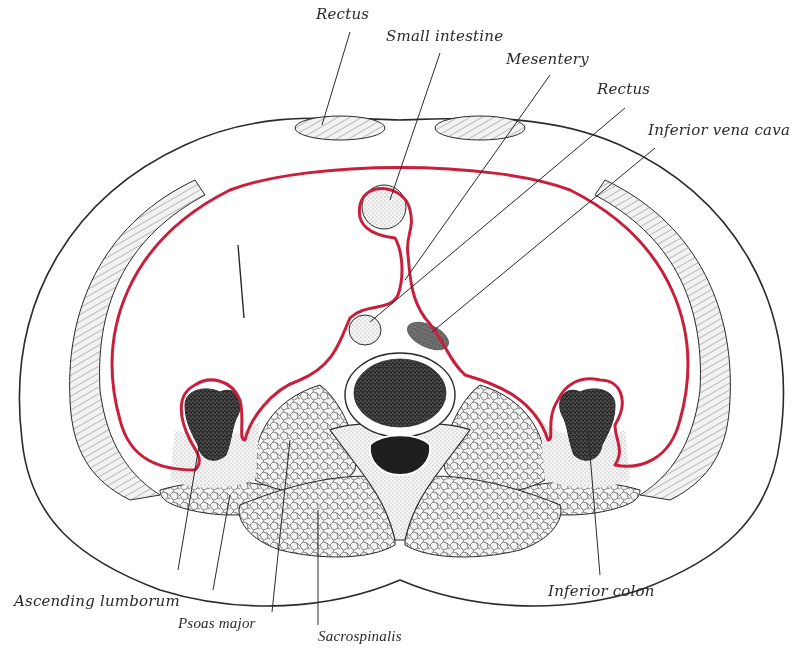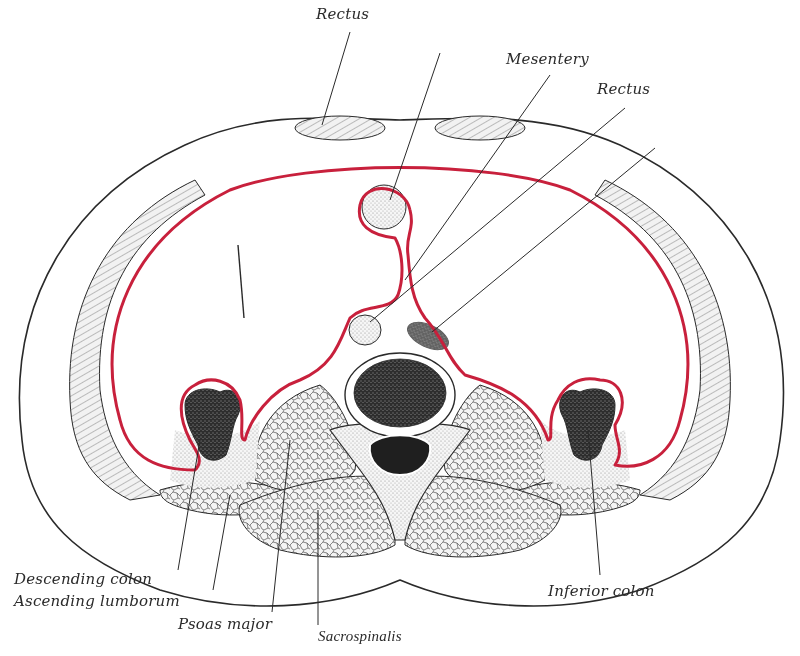--- a/index.html
+++ b/index.html
@@ -90,20 +90,21 @@
       <line x1="655" y1="148" x2="432" y2="332"></line>
       <line x1="178" y1="570" x2="200" y2="440"></line>
       <line x1="213" y1="590" x2="230" y2="495"></line>
       <line x1="272" y1="612" x2="290" y2="440"></line>
       <line x1="318" y1="625" x2="318" y2="510"></line>
       <line x1="600" y1="575" x2="588" y2="430"></line>
     </g>
   </svg>
 
   <span class="label" style="left:316px; top:5px;">Rectus</span>
+  <span class="label" style="left:386px; top:27px;">Small intestine</span>
   <span class="label" style="left:506px; top:50px;">Mesentery</span>
   <span class="label" style="left:597px; top:80px;">Rectus</span>
-  <span class="label" style="left:14px; top:570px;">Descending colon</span>
+  <span class="label" style="left:648px; top:121px;">Inferior vena cava</span>
   <span class="label" style="left:14px; top:592px;">Ascending lumborum</span>
-  <span class="label" style="left:178px; top:615px;">Psoas major</span>
+  <span class="label" style="left:178px; top:615px;font-family:Liberation Serif, serif;">Psoas major</span>
   <span class="label" style="left:318px; top:628px;font-family:Liberation Serif, serif;">Sacrospinalis</span>
   <span class="label" style="left:548px; top:582px;">Inferior colon</span>
 </div>
 
 </body></html>

